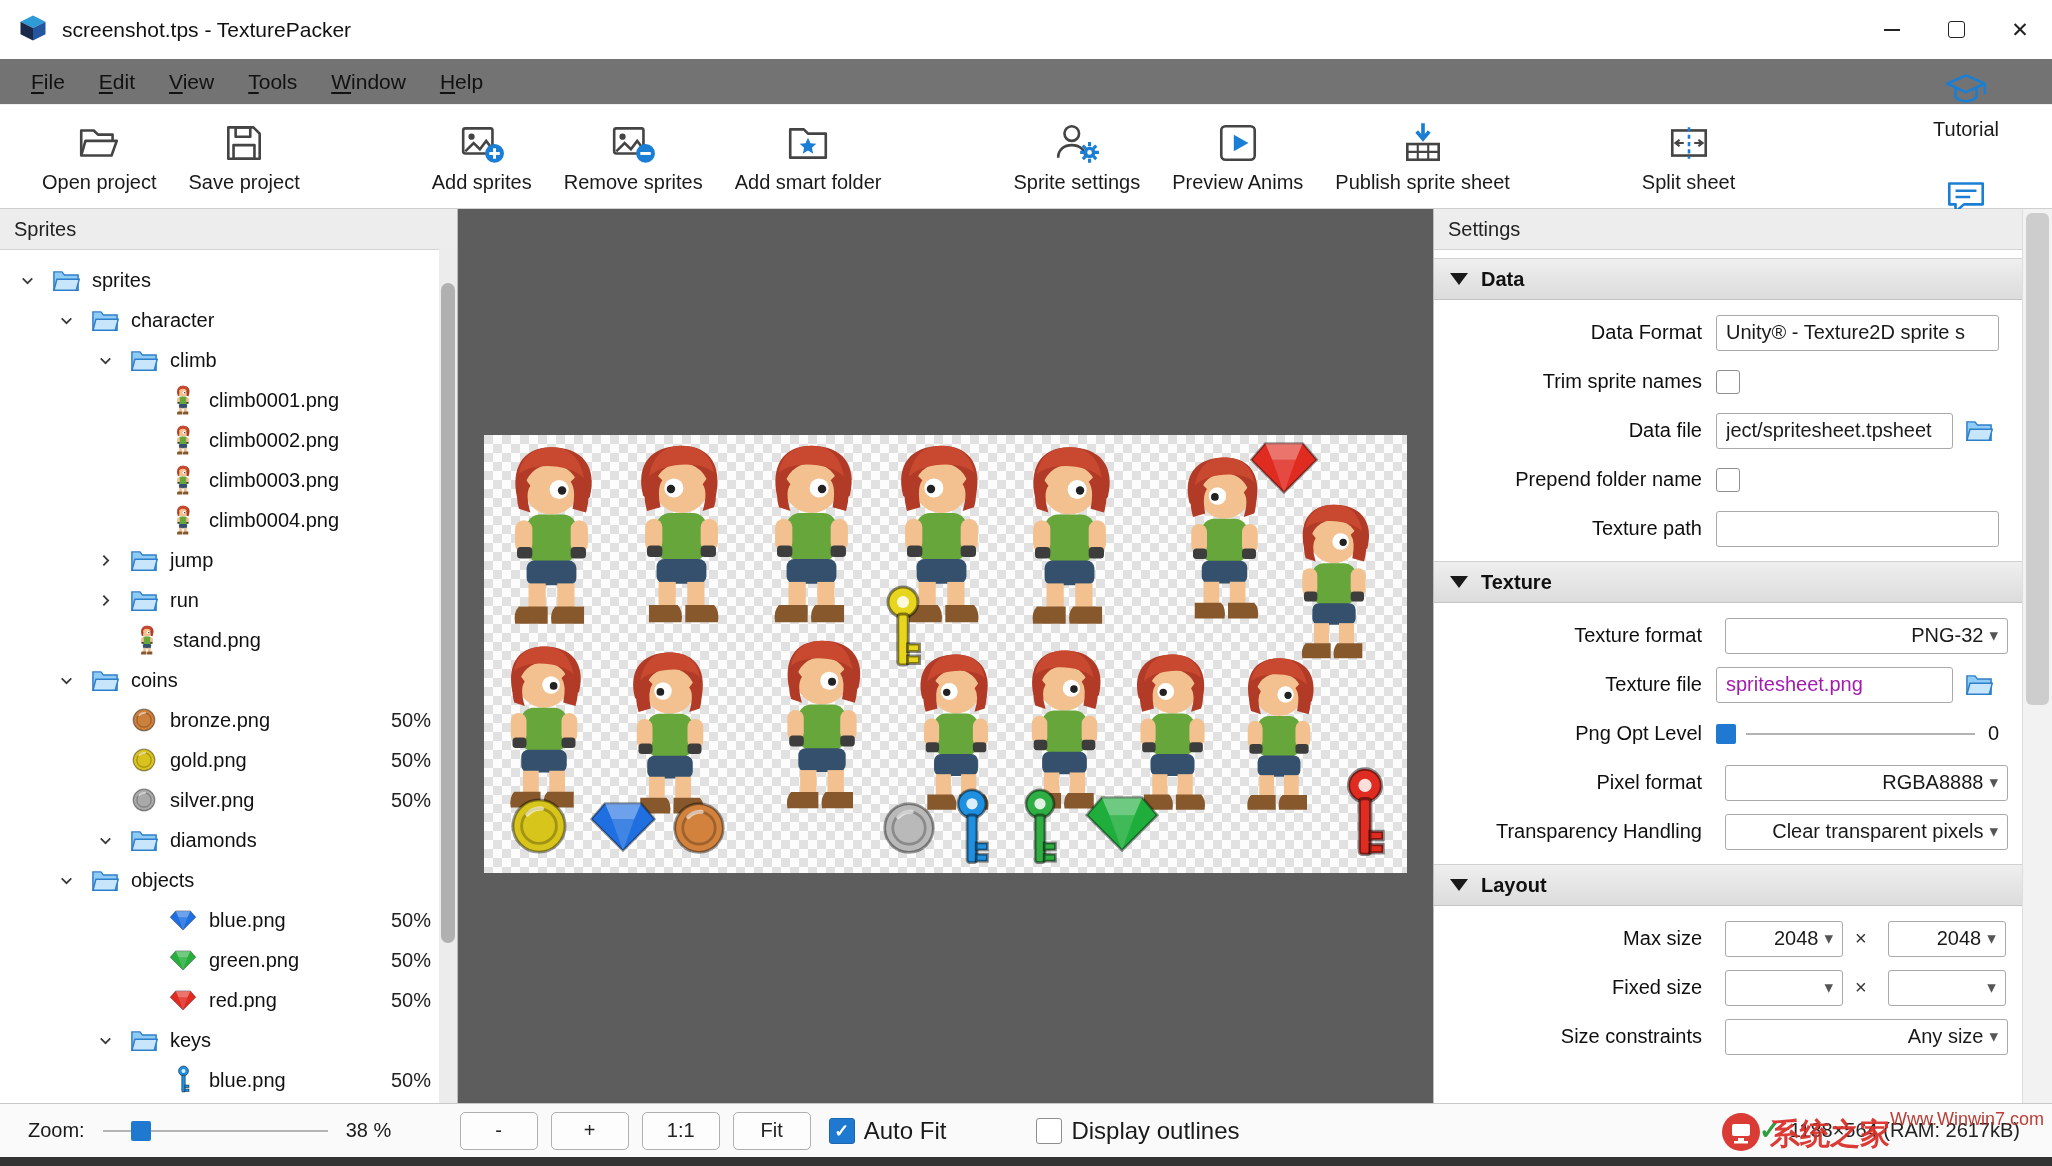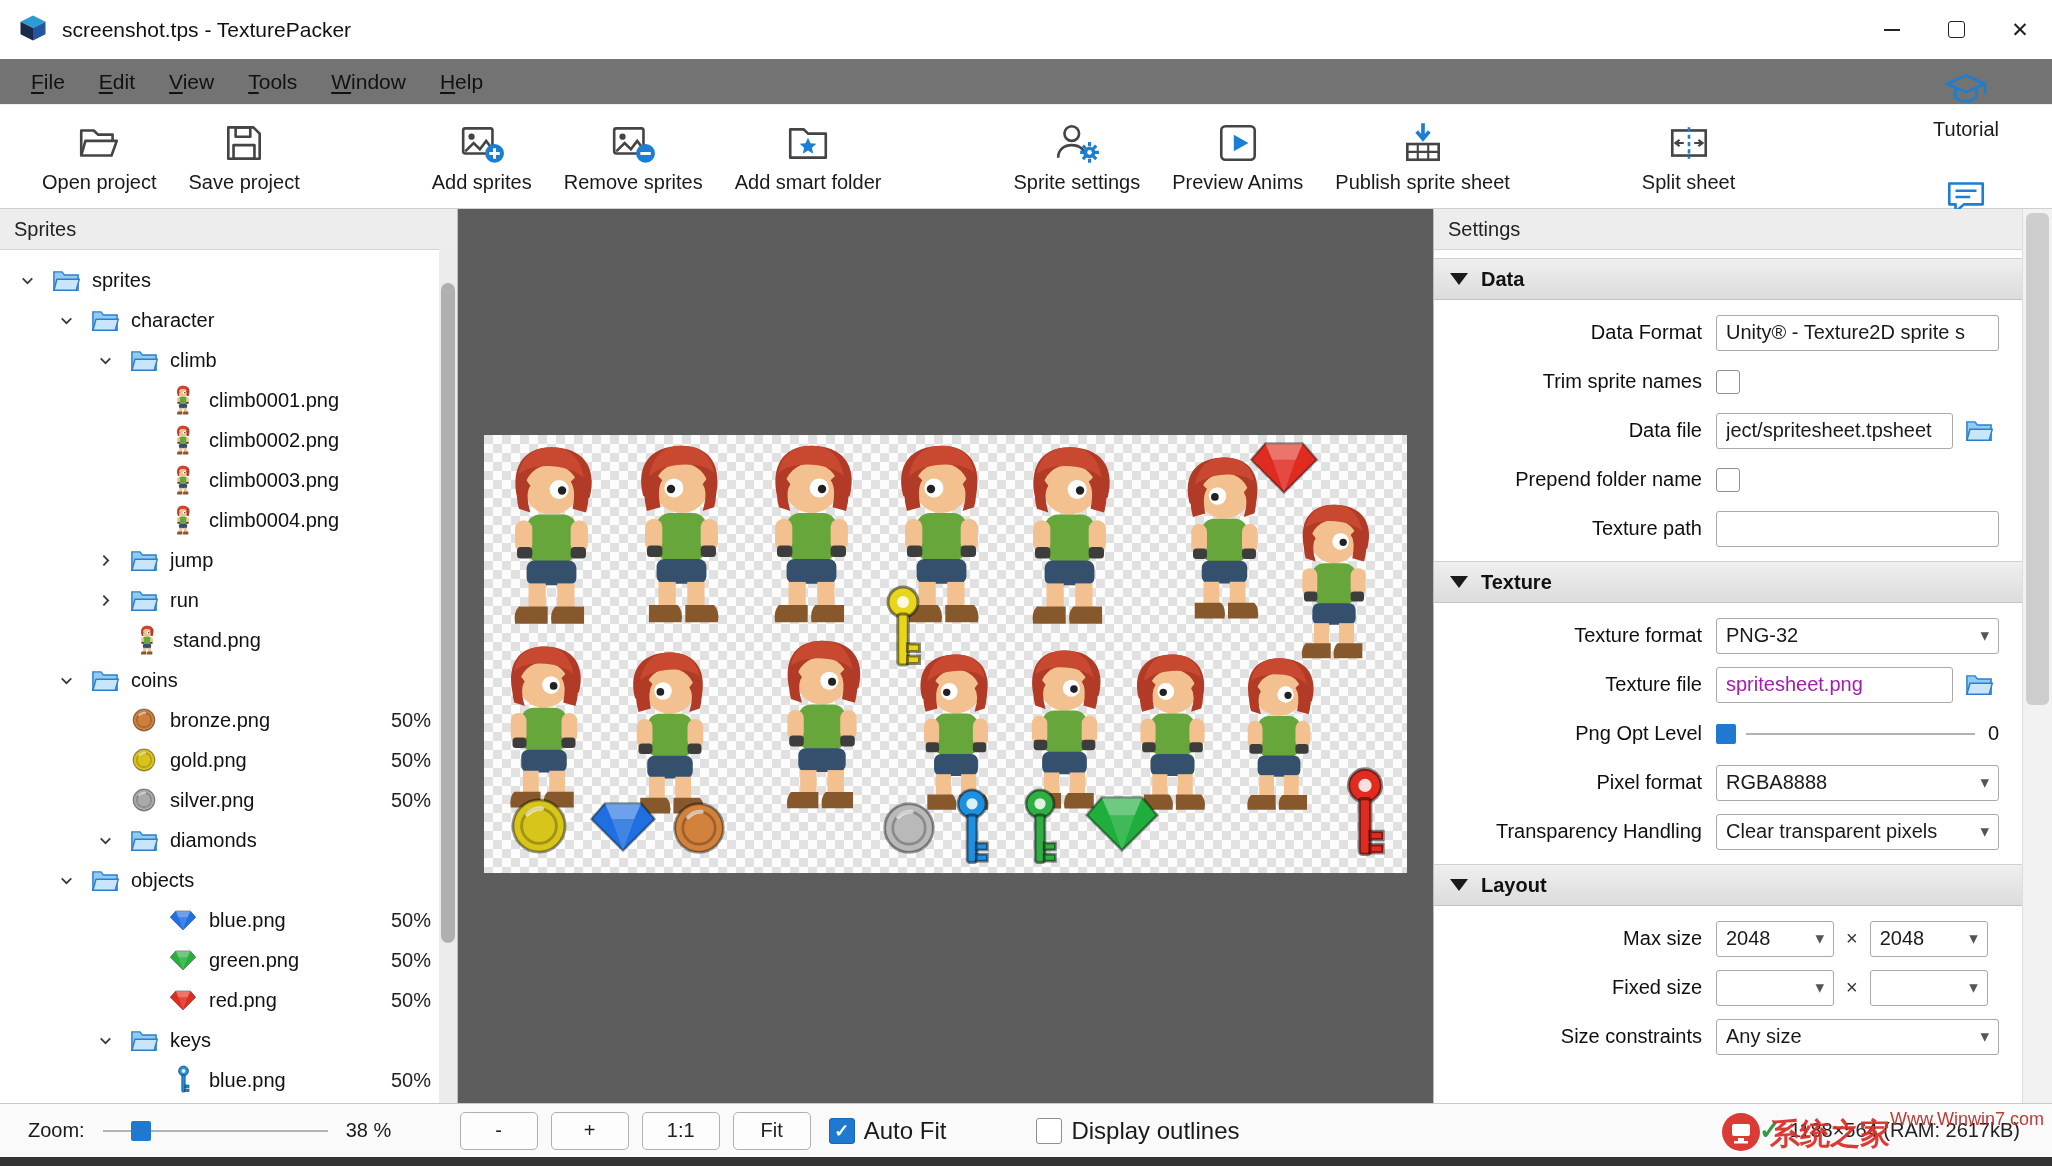--- a/index.html
+++ b/index.html
@@ -54,21 +54,21 @@
   .tri{width:0;height:0;border-left:9px solid transparent;border-right:9px solid transparent;border-top:12px solid #1a1a1a;}
   .sec-title{font-size:20px;font-weight:bold;color:#111;}
   .srow{height:49px;display:flex;align-items:center;}
   .slabel{width:268px;text-align:right;font-size:20px;color:#0f0f0f;flex:none;white-space:nowrap;}
   .sctrl{margin-left:14px;display:flex;align-items:center;}
   .field{height:36px;border:1px solid #a9a9a9;border-radius:3px;background:#fff;display:flex;align-items:center;
          padding:0 9px;box-sizing:border-box;font-size:20px;overflow:hidden;}
   .field .fval{white-space:nowrap;overflow:hidden;}
   .field.wide{width:283px;}
   .field.filefield{width:237px;}
-  .field.select{justify-content:space-between;}
+  .field.select{justify-content:flex-end;margin-left:9px;}
   .field.sm{width:118px;flex:none;}
   .ddchev{color:#555;font-size:17px;margin-left:6px;flex:none;}
   .muted{color:#a21caf;}
   .folder-btn{width:40px;height:36px;margin-left:6px;display:flex;align-items:center;justify-content:center;}
   .cb{width:24px;height:24px;border:1px solid #8f8f8f;border-radius:3px;background:#fff;box-sizing:border-box;
       display:inline-flex;align-items:center;justify-content:center;flex:none;}
   .cb.on{background:#2079d0;border-color:#1b66b0;}
   .cb.on::after{content:"\2713";color:#fff;font-size:18px;font-weight:bold;}
   .slider{width:283px;display:flex;align-items:center;}
   .shandle{width:20px;height:20px;background:#2079d0;border-radius:2px;flex:none;}

